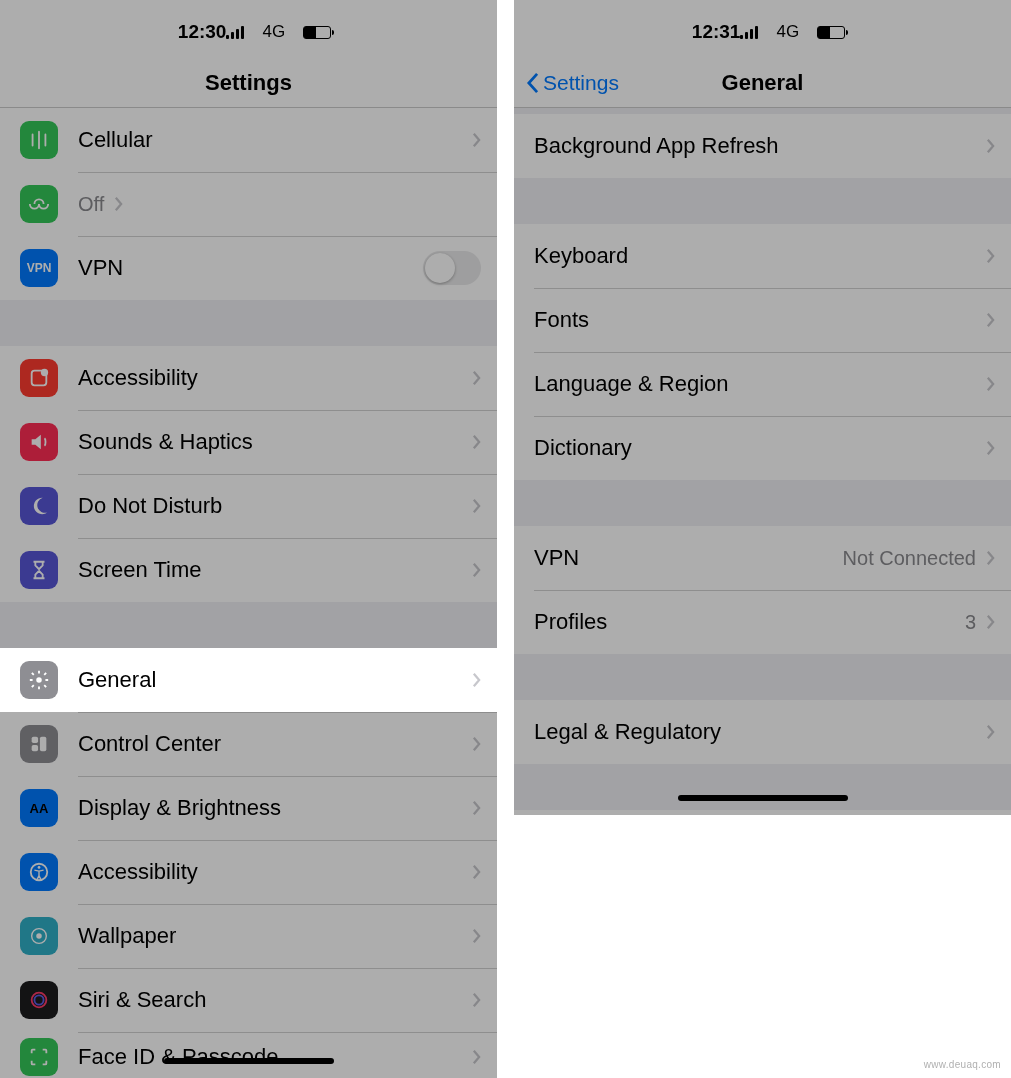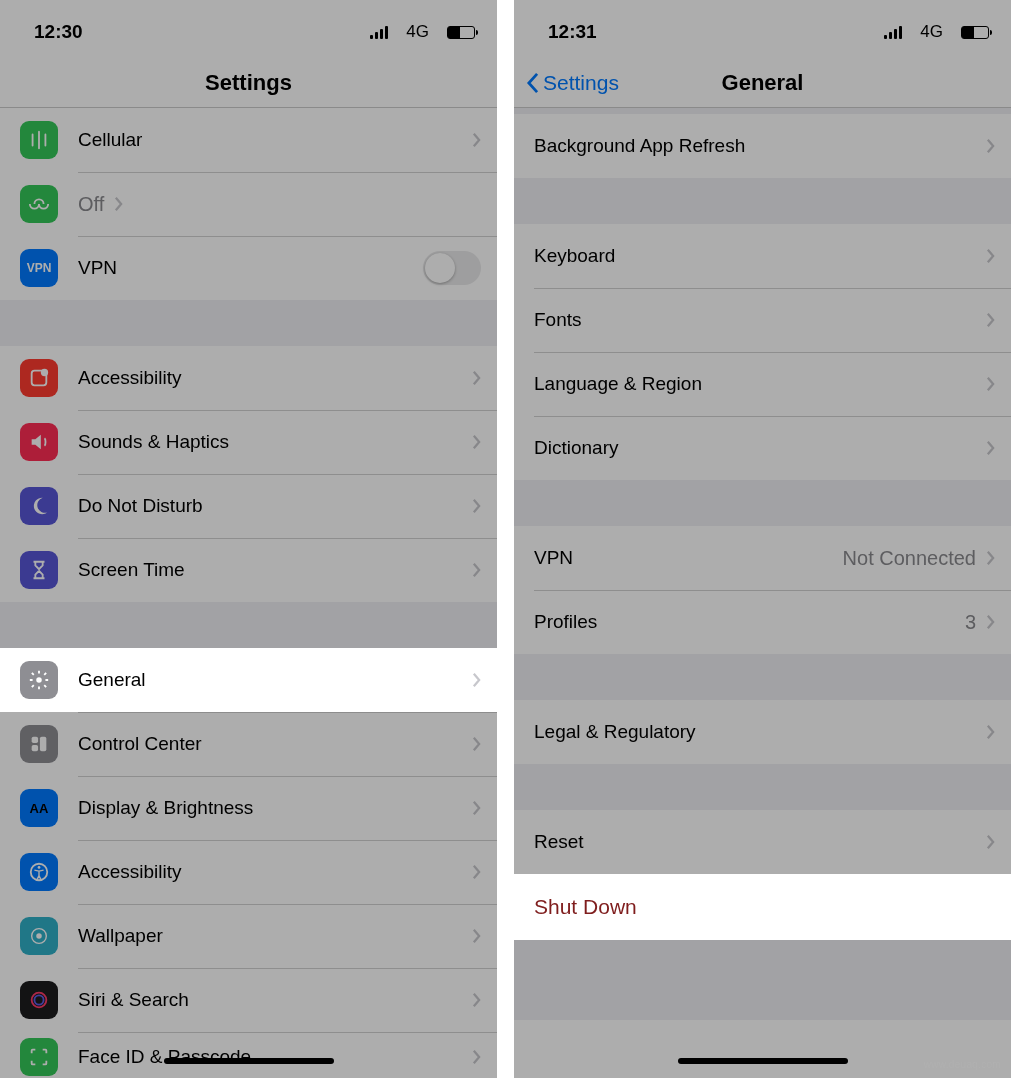--- a/index.html
+++ b/index.html
@@ -10,35 +10,35 @@
     height: 1078px;
     display: flex;
     position: relative;
   }
   .phone {
     position: relative;
     background: #fff;
     overflow: hidden;
   }
   .phone-left { width: 497px; height: 1078px; }
-  .phone-right { width: 497px; height: 1078px; margin-left: 17px; }
+  .phone-right { width: 497px; height: 815px; margin-left: 17px; }
 
   
   .dim {
     position: absolute;
     inset: 0;
     background: rgba(0,0,0,0.32);
     pointer-events: none;
     z-index: 50;
   }
 
   
   .status-bar {
     display: flex;
-    justify-content: space-between;
+    justify-content: center;
     align-items: center;
     padding: 18px 22px 12px 34px;
     height: 58px;
     font-size: 19px;
     font-weight: 600;
     color: #000;
   }
   .status-right { display: flex; align-items: center; gap: 18px; }
   .signal-bars { display: flex; align-items: flex-end; gap: 2px; height: 14px; }
   .signal-bars span { width: 3px; background: #000; border-radius: 1px; }
@@ -85,21 +85,21 @@
   .row .sep {
     position: absolute; left: 78px; right: 0; bottom: 0;
     height: 0.5px; background: rgba(0,0,0,0.18);
   }
   .row.no-icon .sep { left: 20px; }
   .row-icon {
     width: 38px; height: 38px; border-radius: 9px;
     margin-right: 20px; flex-shrink: 0;
     display: flex; align-items: center; justify-content: center;
   }
-  .row-label { font-size: 19px; color: #000; flex: 1; }
+  .row-label { font-size: 22px; color: #000; flex: 1; }
   .row-value { font-size: 20px; color: #8a8a8e; margin-right: 10px; }
   .chevron {
     width: 9px; height: 16px;
     stroke: #c7c7cc; stroke-width: 2.5; fill: none;
   }
   .toggle {
     width: 58px; height: 34px; border-radius: 17px;
     background: #e9e9ea; position: relative;
   }
   .toggle .knob {

